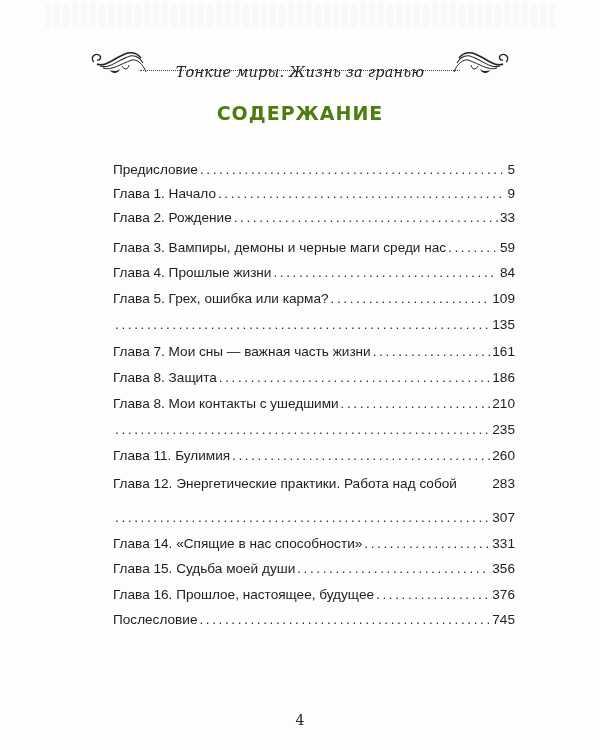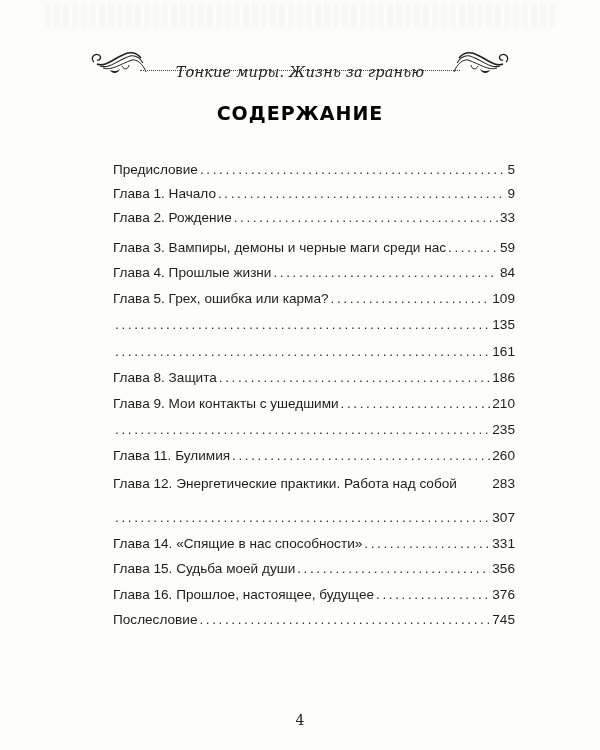--- a/index.html
+++ b/index.html
@@ -63,21 +63,21 @@
 
     .toc-title {
       position: absolute;
       left: 0; right: 0;
       top: 102px;
       text-align: center;
       font-family: "DejaVu Sans", sans-serif;
       font-weight: bold;
       font-size: 19px;
       letter-spacing: 1px;
-      color: #000000;
+      color: #4d7c0f;
     }
 
     .toc-list {
       position: absolute;
       left: 113px;
       width: 402px;
       top: 0;
     }
     .toc-row {
       position: absolute;
@@ -180,30 +180,31 @@
     <div class="toc-row" style="top:291px">
       <span class="toc-label">Глава 5. Грех, ошибка или карма?</span>
       <span class="toc-leader"></span>
       <span class="toc-page">109</span>
     </div>
     <div class="toc-row" style="top:317px">
       <span class="toc-leader"></span>
       <span class="toc-page">135</span>
     </div>
     <div class="toc-row" style="top:344px">
+      <span class="toc-label">Глава 7. Мои сны — важная часть жизни</span>
       <span class="toc-leader"></span>
       <span class="toc-page">161</span>
     </div>
     <div class="toc-row" style="top:370px">
       <span class="toc-label">Глава 8. Защита</span>
       <span class="toc-leader"></span>
       <span class="toc-page">186</span>
     </div>
     <div class="toc-row" style="top:396px">
-      <span class="toc-label">Глава 9. Мои контакты с ушедшими</span>
+      <span class="toc-label">Глава 8. Мои контакты с ушедшими</span>
       <span class="toc-leader"></span>
       <span class="toc-page">210</span>
     </div>
     <div class="toc-row" style="top:422px">
       <span class="toc-leader"></span>
       <span class="toc-page">235</span>
     </div>
     <div class="toc-row" style="top:448px">
       <span class="toc-label">Глава 11. Булимия</span>
       <span class="toc-leader"></span>

